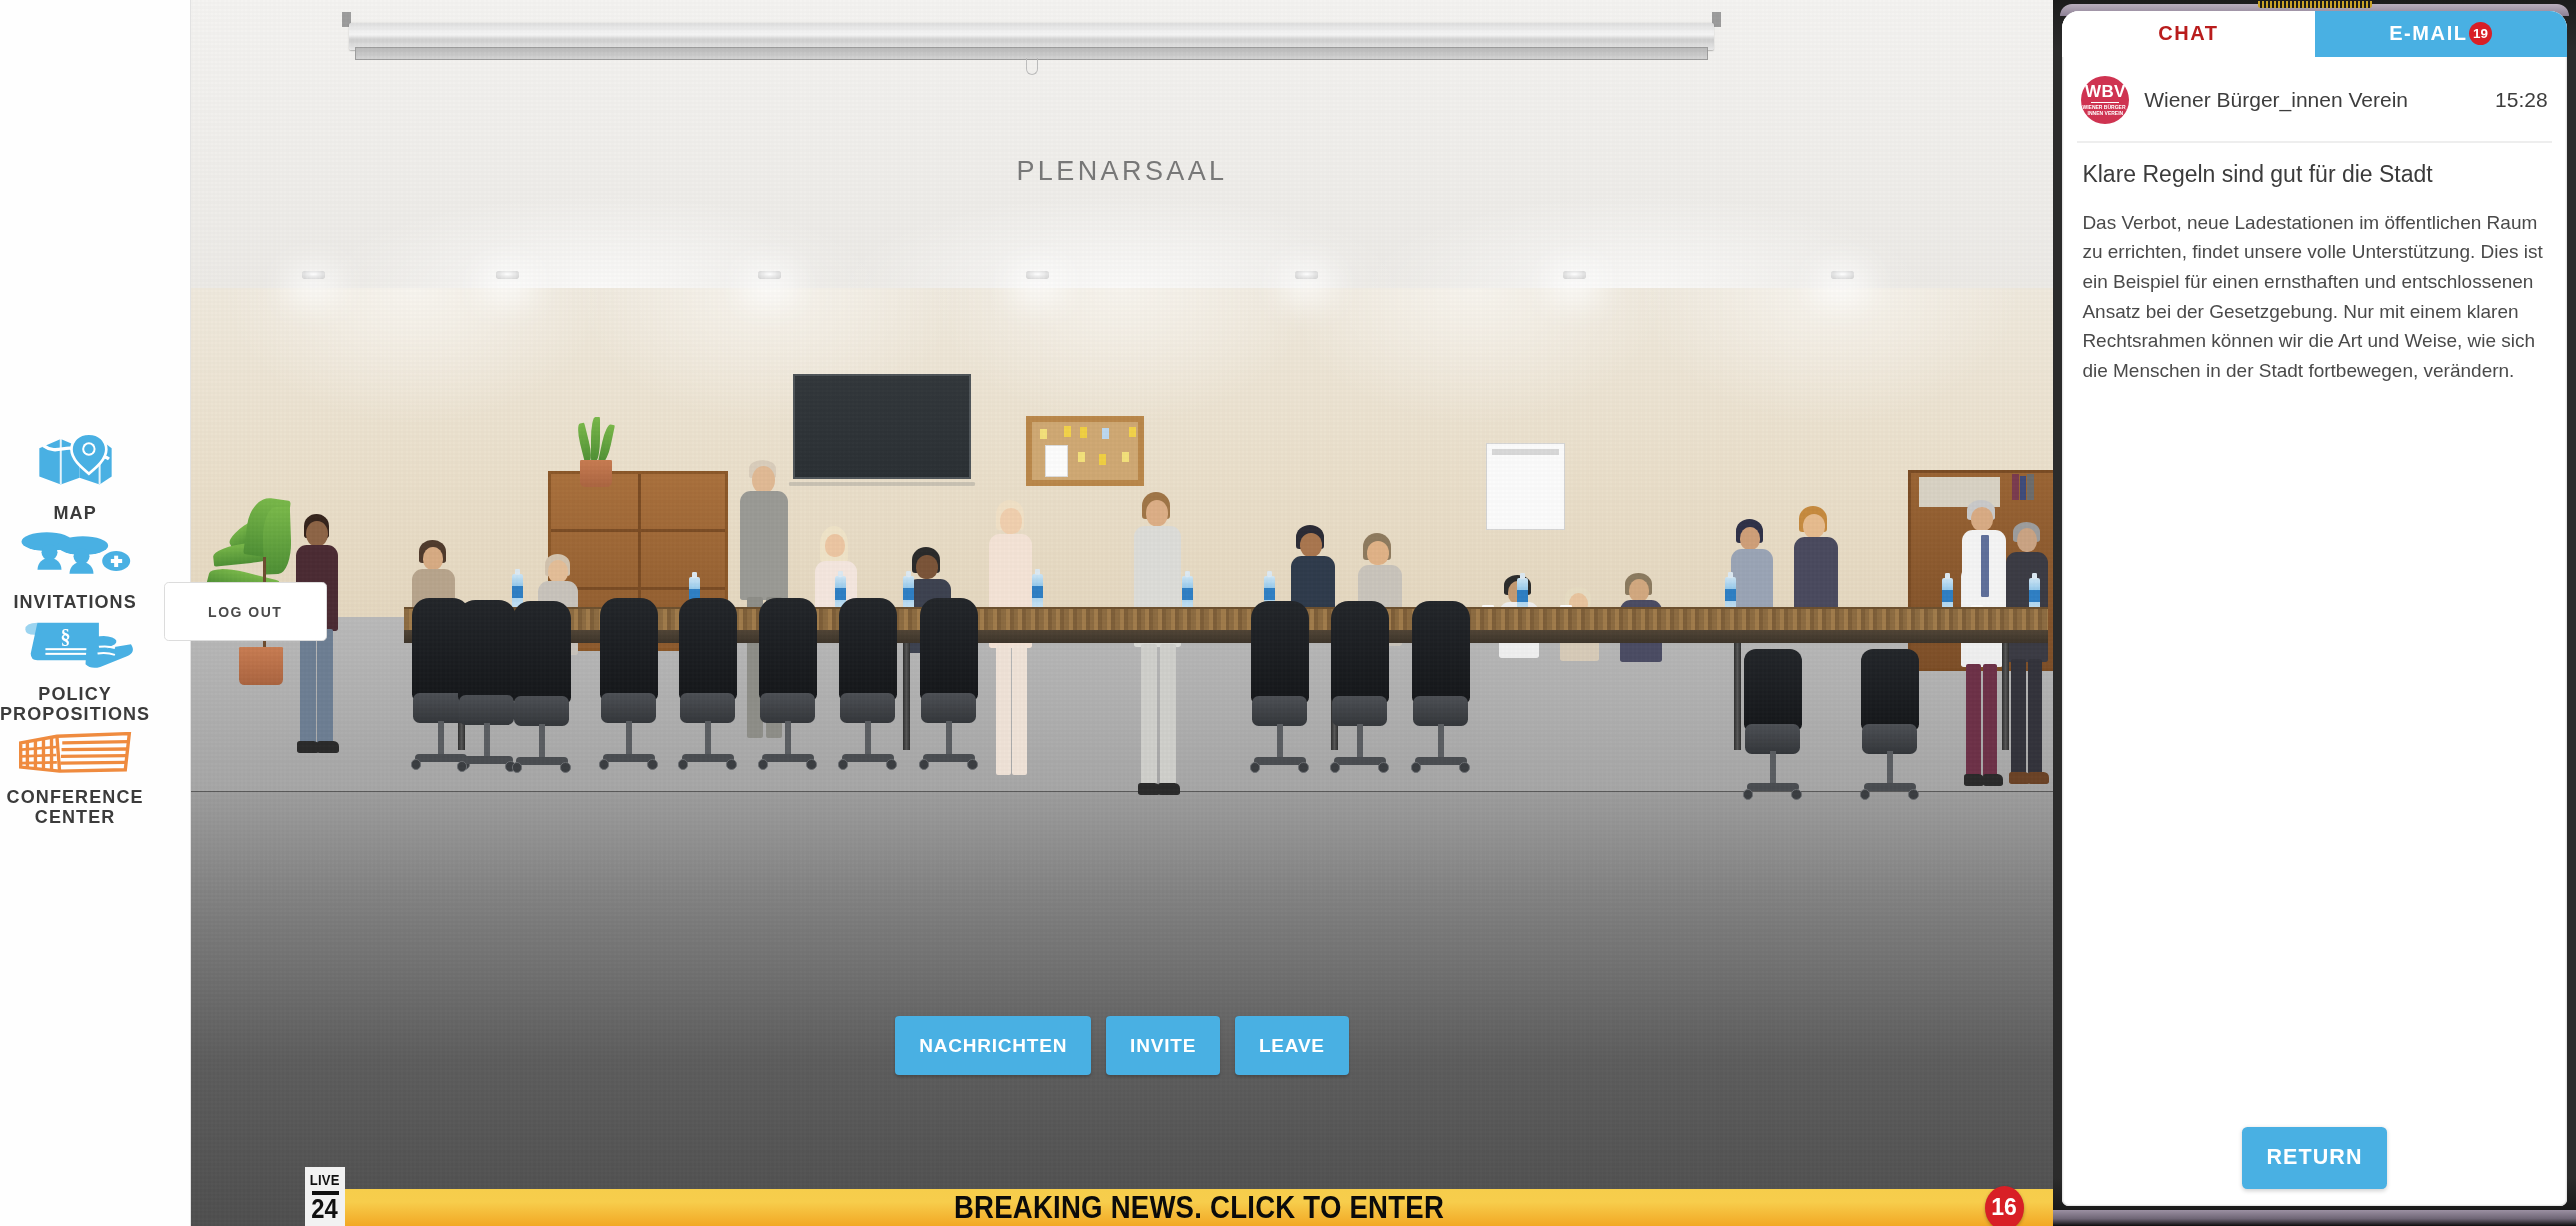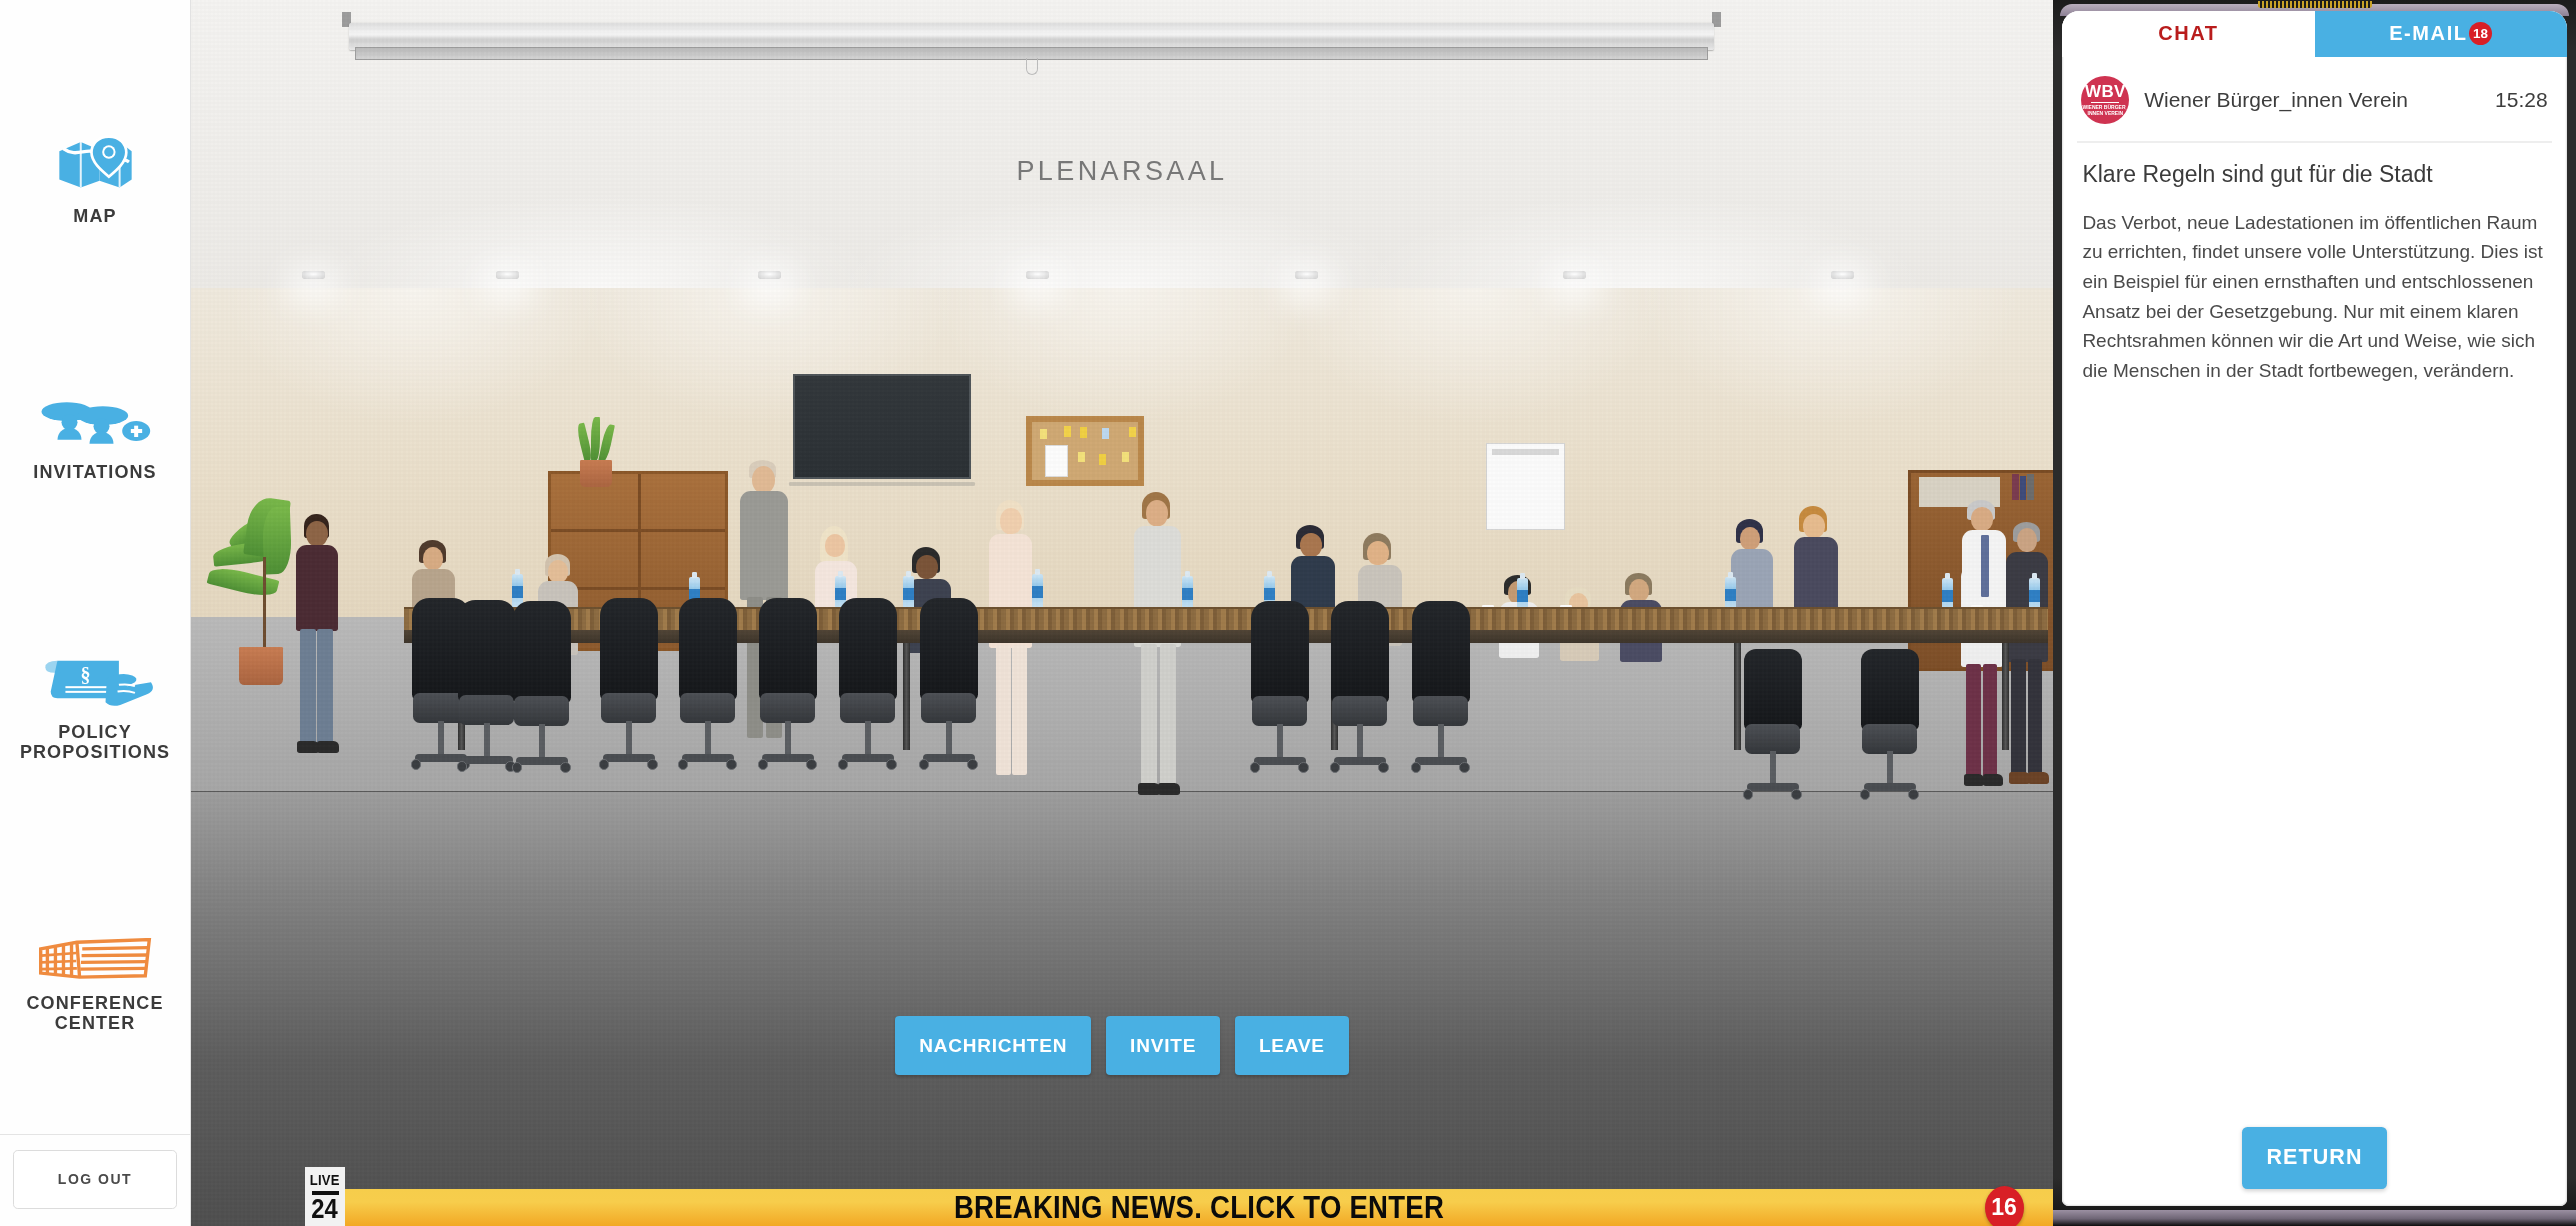--- a/index.html
+++ b/index.html
@@ -11,21 +11,21 @@
     background: #ffffff;
   }
   #app { position: relative; width: 2576px; height: 1226px; }
 
   
   #sidebar {
     position: absolute; left: 0; top: 0;
     width: 191px; height: 1226px;
     background: #fefefe;
     border-right: 0.7px solid #e2e2e2;
-    display: flex; flex-direction: column;
+    display: flex; flex-direction: row;
     align-items: center;
     z-index: 40;
   }
   .nav-list {
     flex: 1; width: 100%;
     display: flex; flex-direction: column;
     justify-content: space-around;
     align-items: center;
     padding: 47px 0 13.4px 0;
   }
@@ -870,21 +870,21 @@
     <div id="phone-notch"></div>
 
     <div id="phone-screen">
 
       <div id="msg-tabs">
         <div class="msg-tab inactive">
           <span>CHAT</span>
         </div>
         <div class="msg-tab active">
           <span>E-MAIL</span>
-          <span class="tab-badge">18</span>
+          <span class="tab-badge">19</span>
         </div>
       </div>
 
       <div id="mail-header">
         <div id="mail-avatar">
           <span class="a1">WBV</span>
           <span class="arule"></span>
           <span class="a2">
             <span>WIENER BÜRGER_</span><br>
             <span>INNEN VEREIN</span>

